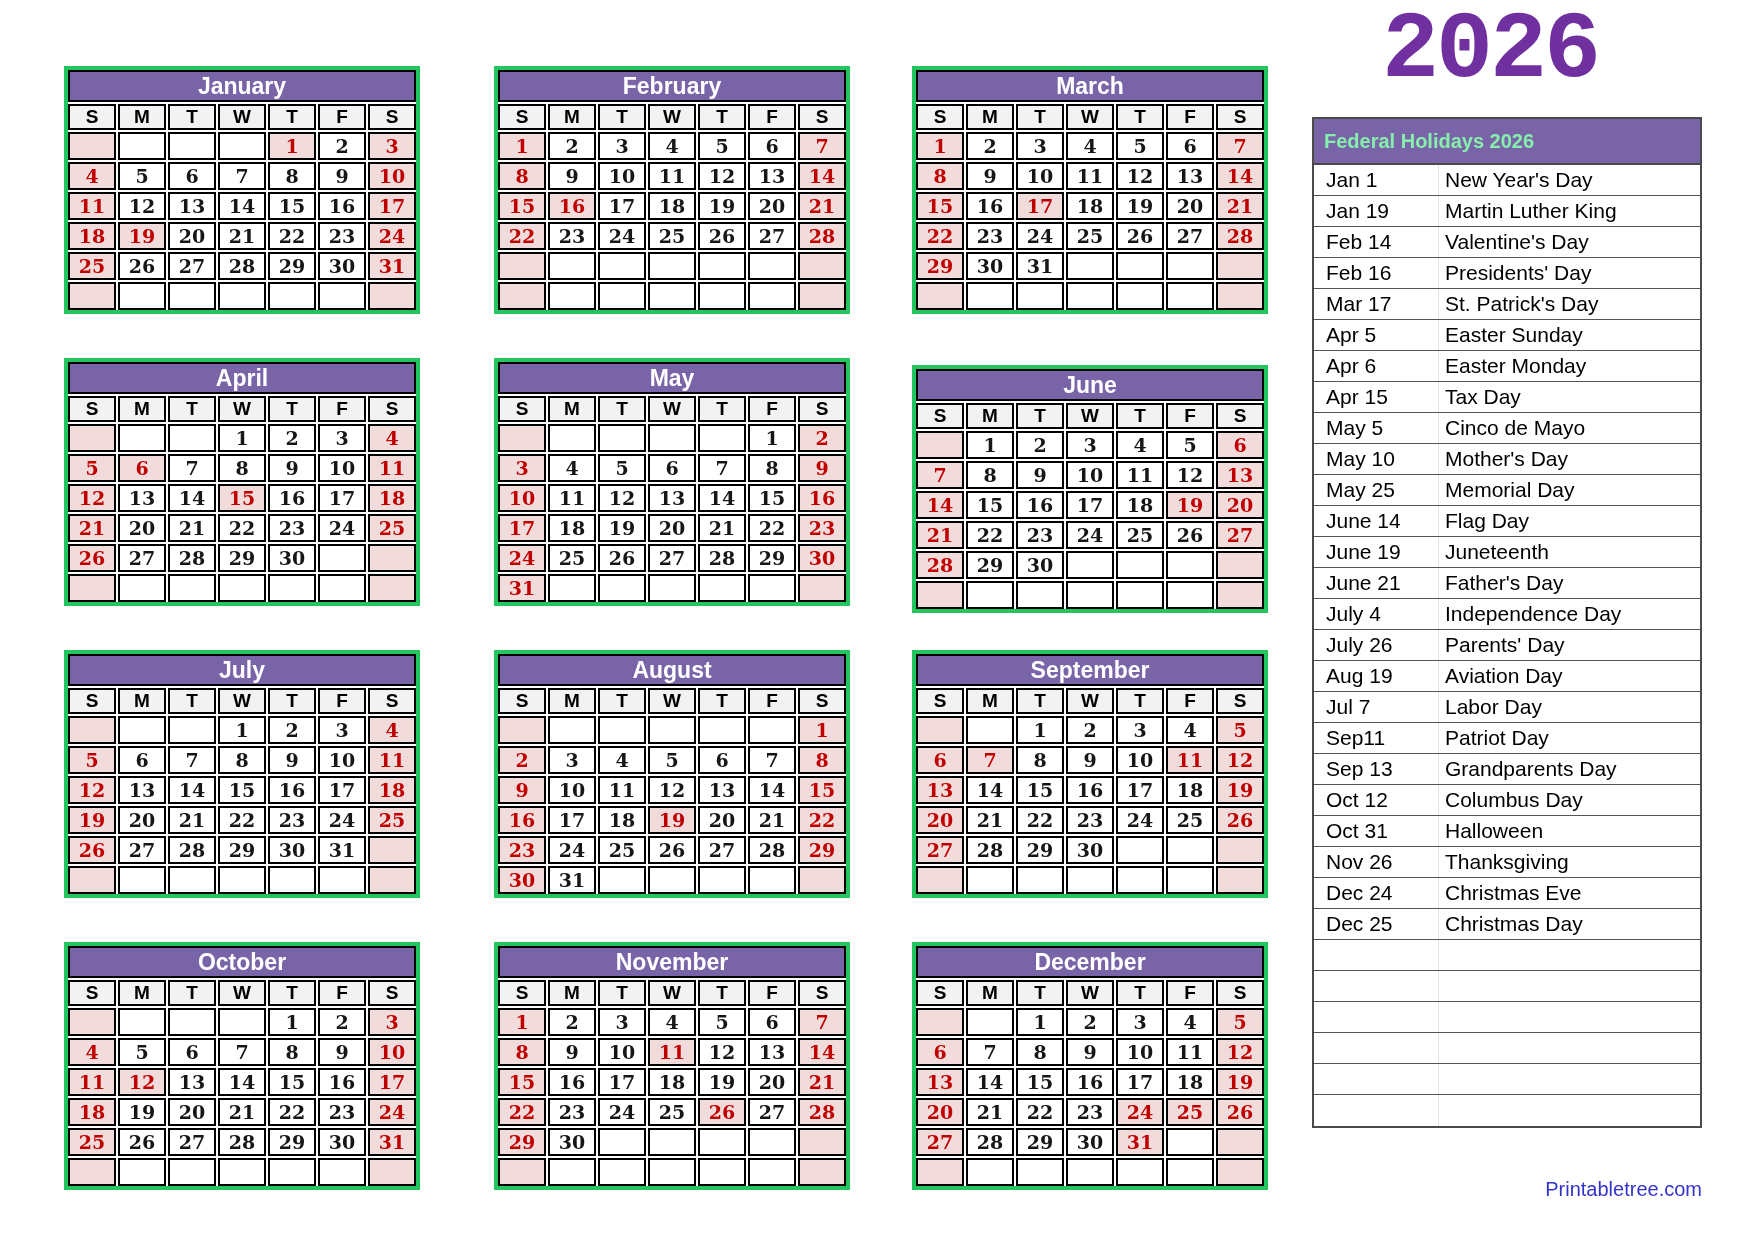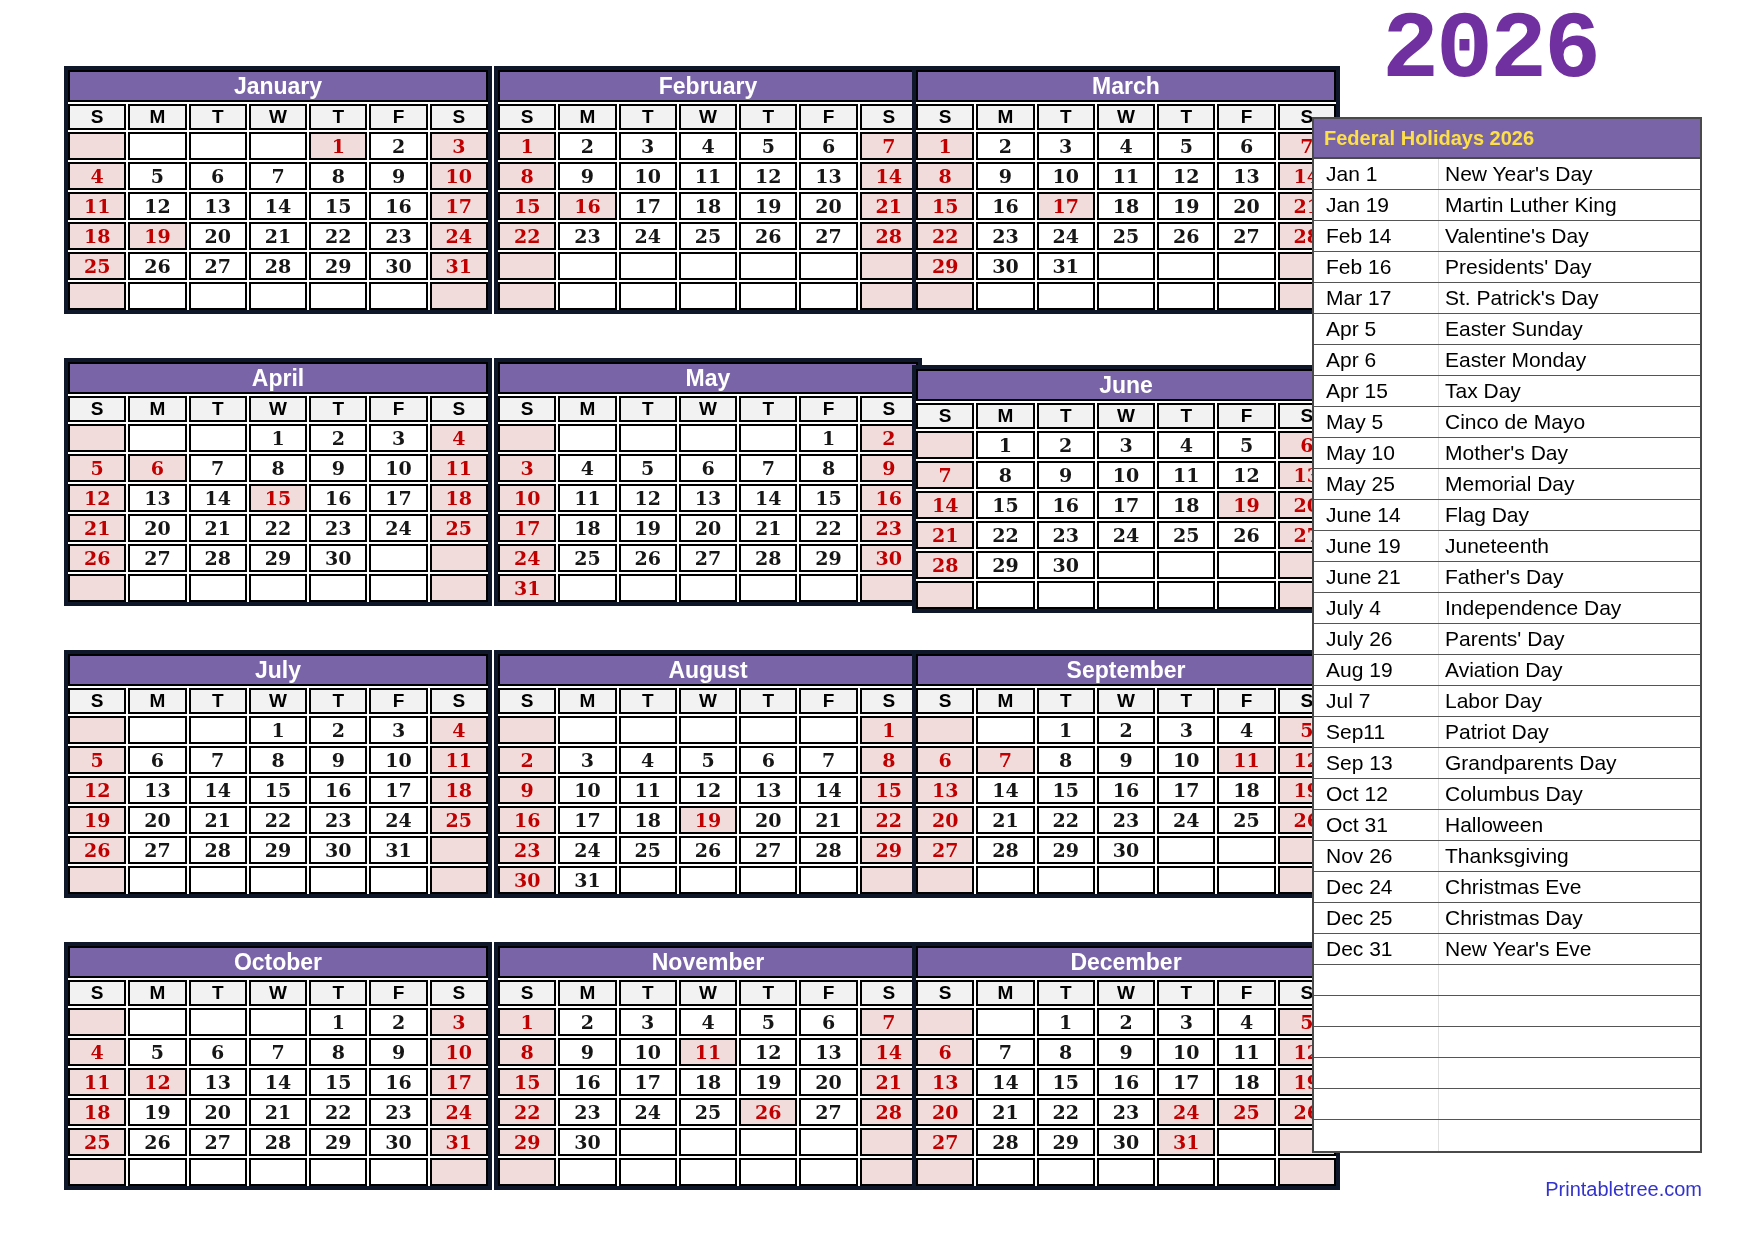--- a/index.html
+++ b/index.html
@@ -12,22 +12,22 @@
 
   
   .year-title{
     position:absolute;left:1280px;top:4px;width:420px;text-align:center;
     font-family:Liberation Mono, monospace;font-weight:700;font-size:95px;
     line-height:1.0;color:var(--violet);letter-spacing:-3px;
   }
 
   
   .month{
-    position:absolute;width:428px;box-sizing:border-box;
-    border:4px solid #0f172a;background:#fff;
+    position:absolute;width:356px;box-sizing:border-box;
+    border:4px solid #22c55e;background:#fff;
     display:grid;grid-template-columns:repeat(7,1fr);
     grid-template-rows:32px 26px repeat(6,28px);gap:2px;
   }
   .mtitle{
     grid-column:1/-1;background:var(--purple);color:#fff;
     font-family:"Liberation Sans",sans-serif;font-weight:700;font-size:23px;
     display:flex;align-items:center;justify-content:center;
     border:2px solid #000;box-sizing:border-box;
   }
   .wd{
@@ -43,21 +43,21 @@
     border:2px solid #000;box-sizing:border-box;
   }
   .day.pink{background:var(--pink);color:var(--red);}
 
   
   .holidays{
     position:absolute;left:1312px;top:117px;width:390px;
     box-sizing:border-box;border:2px solid #4a4a4a;background:#fff;
   }
   .holidays-header{
-    height:40px;background:var(--purple);color:#fde047;
+    height:46px;background:var(--purple);color:#86efac;
     font-weight:700;font-size:20px;display:flex;align-items:center;
     padding-left:10px;box-sizing:border-box;
     border-bottom:2px solid #4a4a4a;
   }
   .hrow{
     height:31px;display:flex;align-items:stretch;
     border-bottom:1.5px solid #555;box-sizing:border-box;
     font-size:21px;color:#000;background:#fff;
   }
   .hrow:last-child{border-bottom:none;}
@@ -800,24 +800,20 @@
       </div>
       <div class="hrow">
         <div class="hdate">Dec 24</div>
         <div class="hname">Christmas Eve</div>
       </div>
       <div class="hrow">
         <div class="hdate">Dec 25</div>
         <div class="hname">Christmas Day</div>
       </div>
       <div class="hrow">
-        <div class="hdate">Dec 31</div>
-        <div class="hname">New Year's Eve</div>
-      </div>
-      <div class="hrow">
         <div class="hdate"></div>
         <div class="hname"></div>
       </div>
       <div class="hrow">
         <div class="hdate"></div>
         <div class="hname"></div>
       </div>
       <div class="hrow">
         <div class="hdate"></div>
         <div class="hname"></div>

